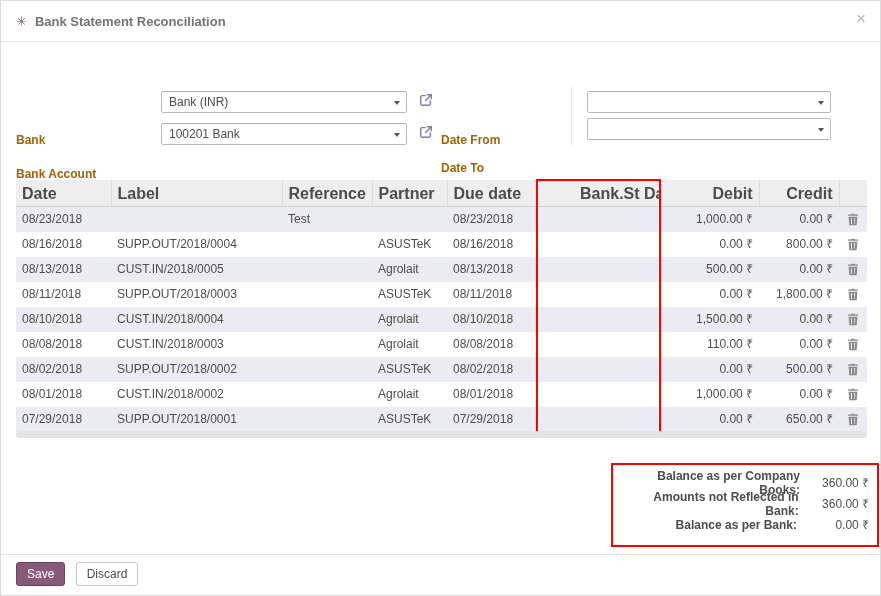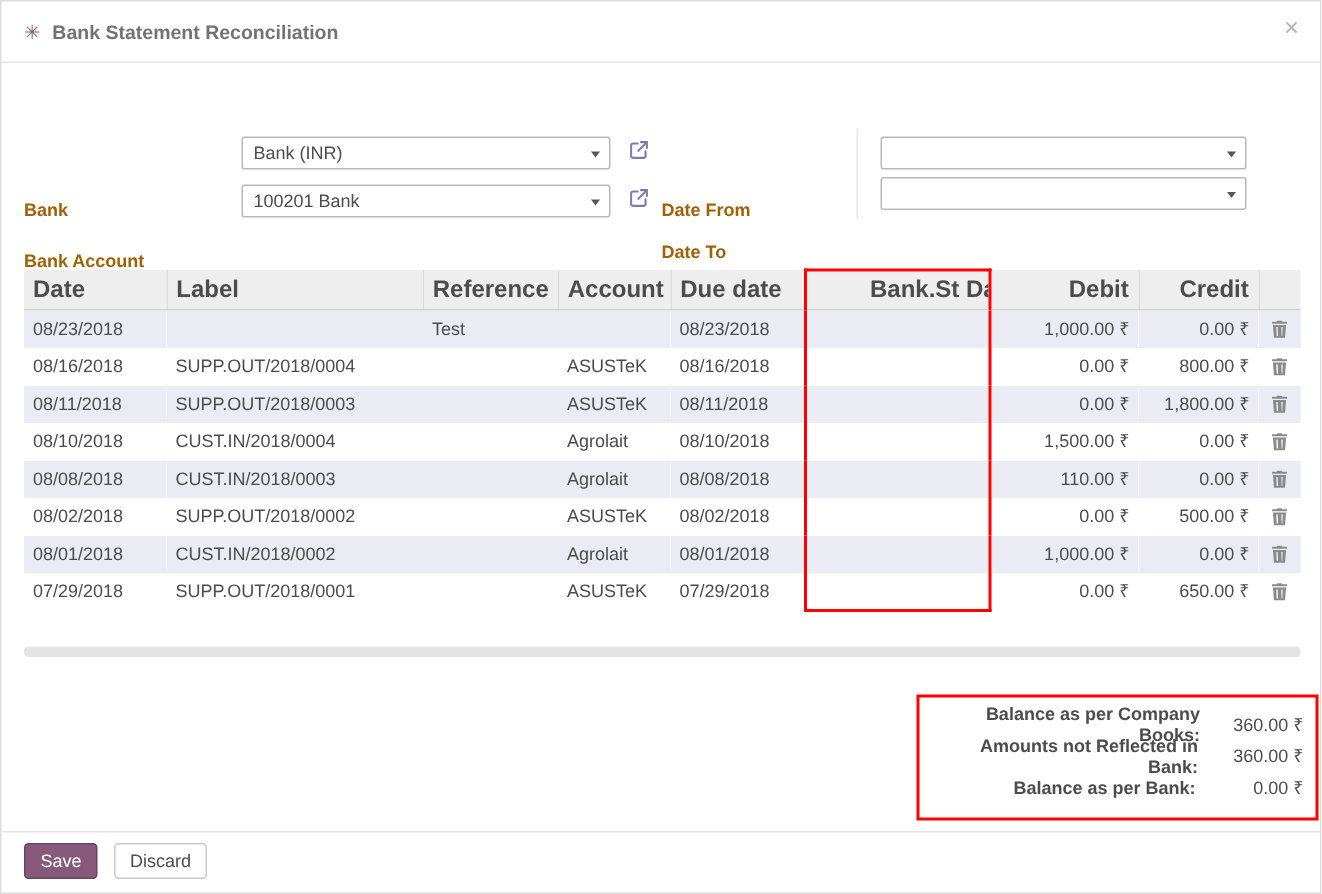--- a/index.html
+++ b/index.html
@@ -162,21 +162,21 @@
           <col style="width:123px">
         <col style="width:99px">
           <col style="width:80px">
           <col style="width:28px">
       </colgroup>
       <thead>
         <tr>
           <th>Date</th>
           <th>Label</th>
           <th>Reference</th>
-          <th>Account</th>
+          <th>Partner</th>
           <th>Due date</th>
           <th class="bankst">Bank.St Date</th>
           <th class="num">Debit</th>
           <th class="num">Credit</th>
           <th></th>
         </tr>
       </thead>
       <tbody>
           <tr>
             <td>08/23/2018</td>
@@ -193,20 +193,33 @@
           </tr>
           <tr>
             <td>08/16/2018</td>
             <td>SUPP.OUT/2018/0004</td>
             <td></td>
             <td>ASUSTeK</td>
             <td>08/16/2018</td>
             <td class="bankst"></td>
             <td class="num">0.00 ₹</td>
             <td class="num">800.00 ₹</td>
+            <td class="trash-cell"><span><svg width="12" height="13" viewBox="0 0 14 15" fill="currentColor">
+                  <path d="M5.3 0.8 4.8 1.7H1.2v1.5h11.6V1.7H9.2L8.7 0.8zM1.9 4.2l0.8 10h8.6l0.8-10zM4.5 5.7h1.1l0.3 7H4.8zm3.9 0h1.1l-0.3 7H8.7z"></path>
+                </svg></span></td>
+          </tr>
+          <tr>
+            <td>08/13/2018</td>
+            <td>CUST.IN/2018/0005</td>
+            <td></td>
+            <td>Agrolait</td>
+            <td>08/13/2018</td>
+            <td class="bankst"></td>
+            <td class="num">500.00 ₹</td>
+            <td class="num">0.00 ₹</td>
             <td class="trash-cell"><span><svg width="12" height="13" viewBox="0 0 14 15" fill="currentColor">
                   <path d="M5.3 0.8 4.8 1.7H1.2v1.5h11.6V1.7H9.2L8.7 0.8zM1.9 4.2l0.8 10h8.6l0.8-10zM4.5 5.7h1.1l0.3 7H4.8zm3.9 0h1.1l-0.3 7H8.7z"></path>
                 </svg></span></td>
           </tr>
           <tr>
             <td>08/11/2018</td>
             <td>SUPP.OUT/2018/0003</td>
             <td></td>
             <td>ASUSTeK</td>
             <td>08/11/2018</td>

